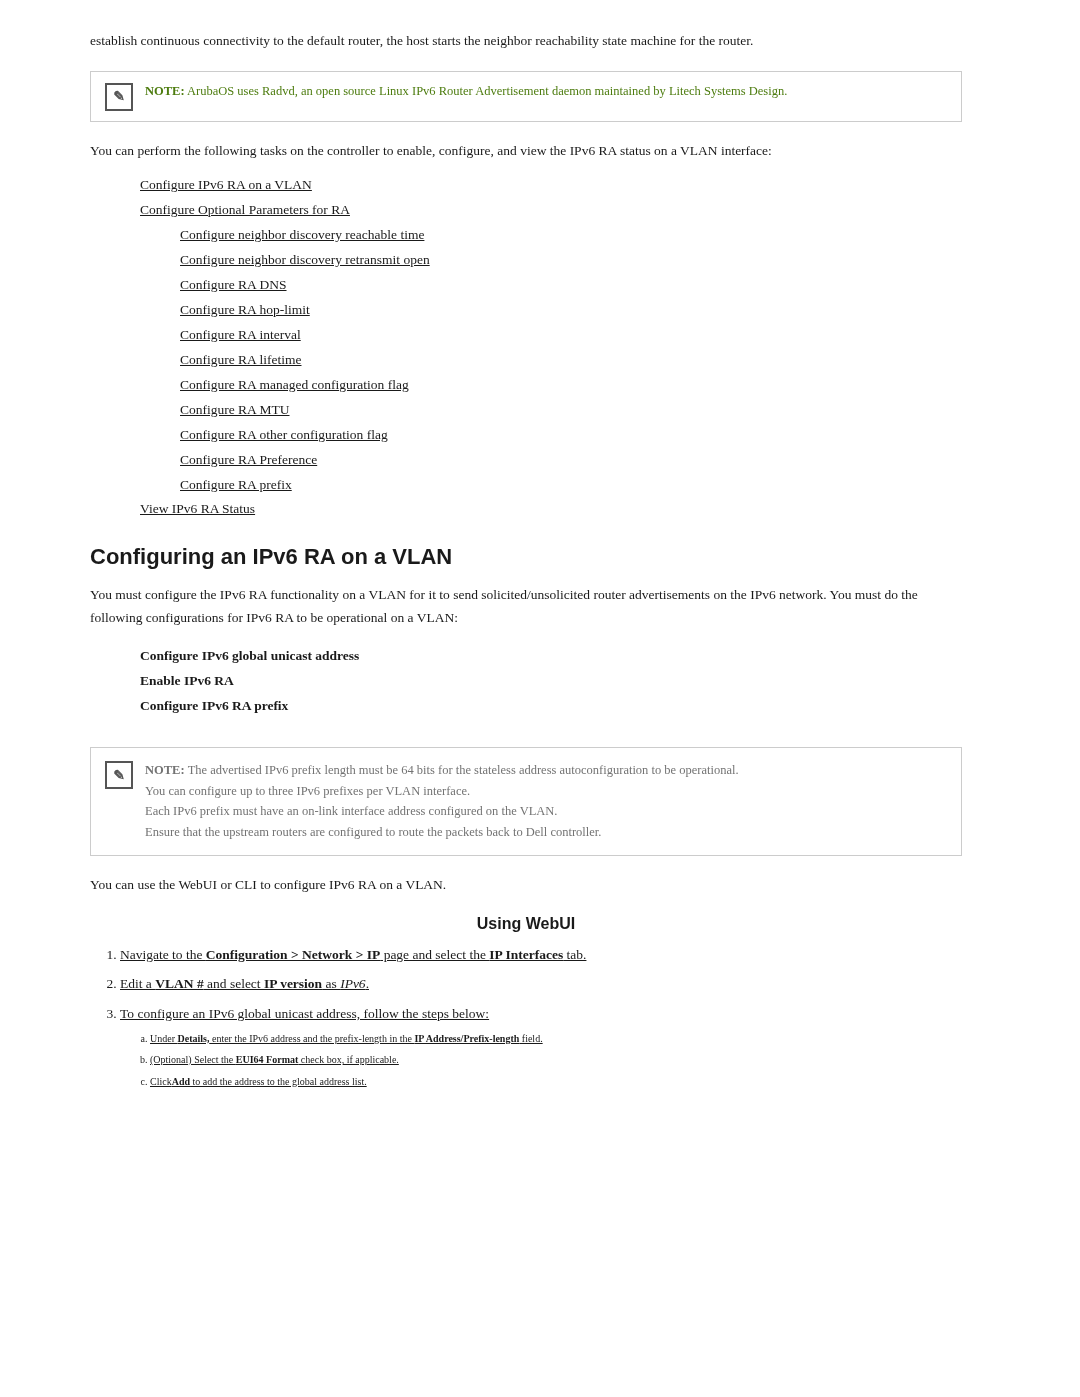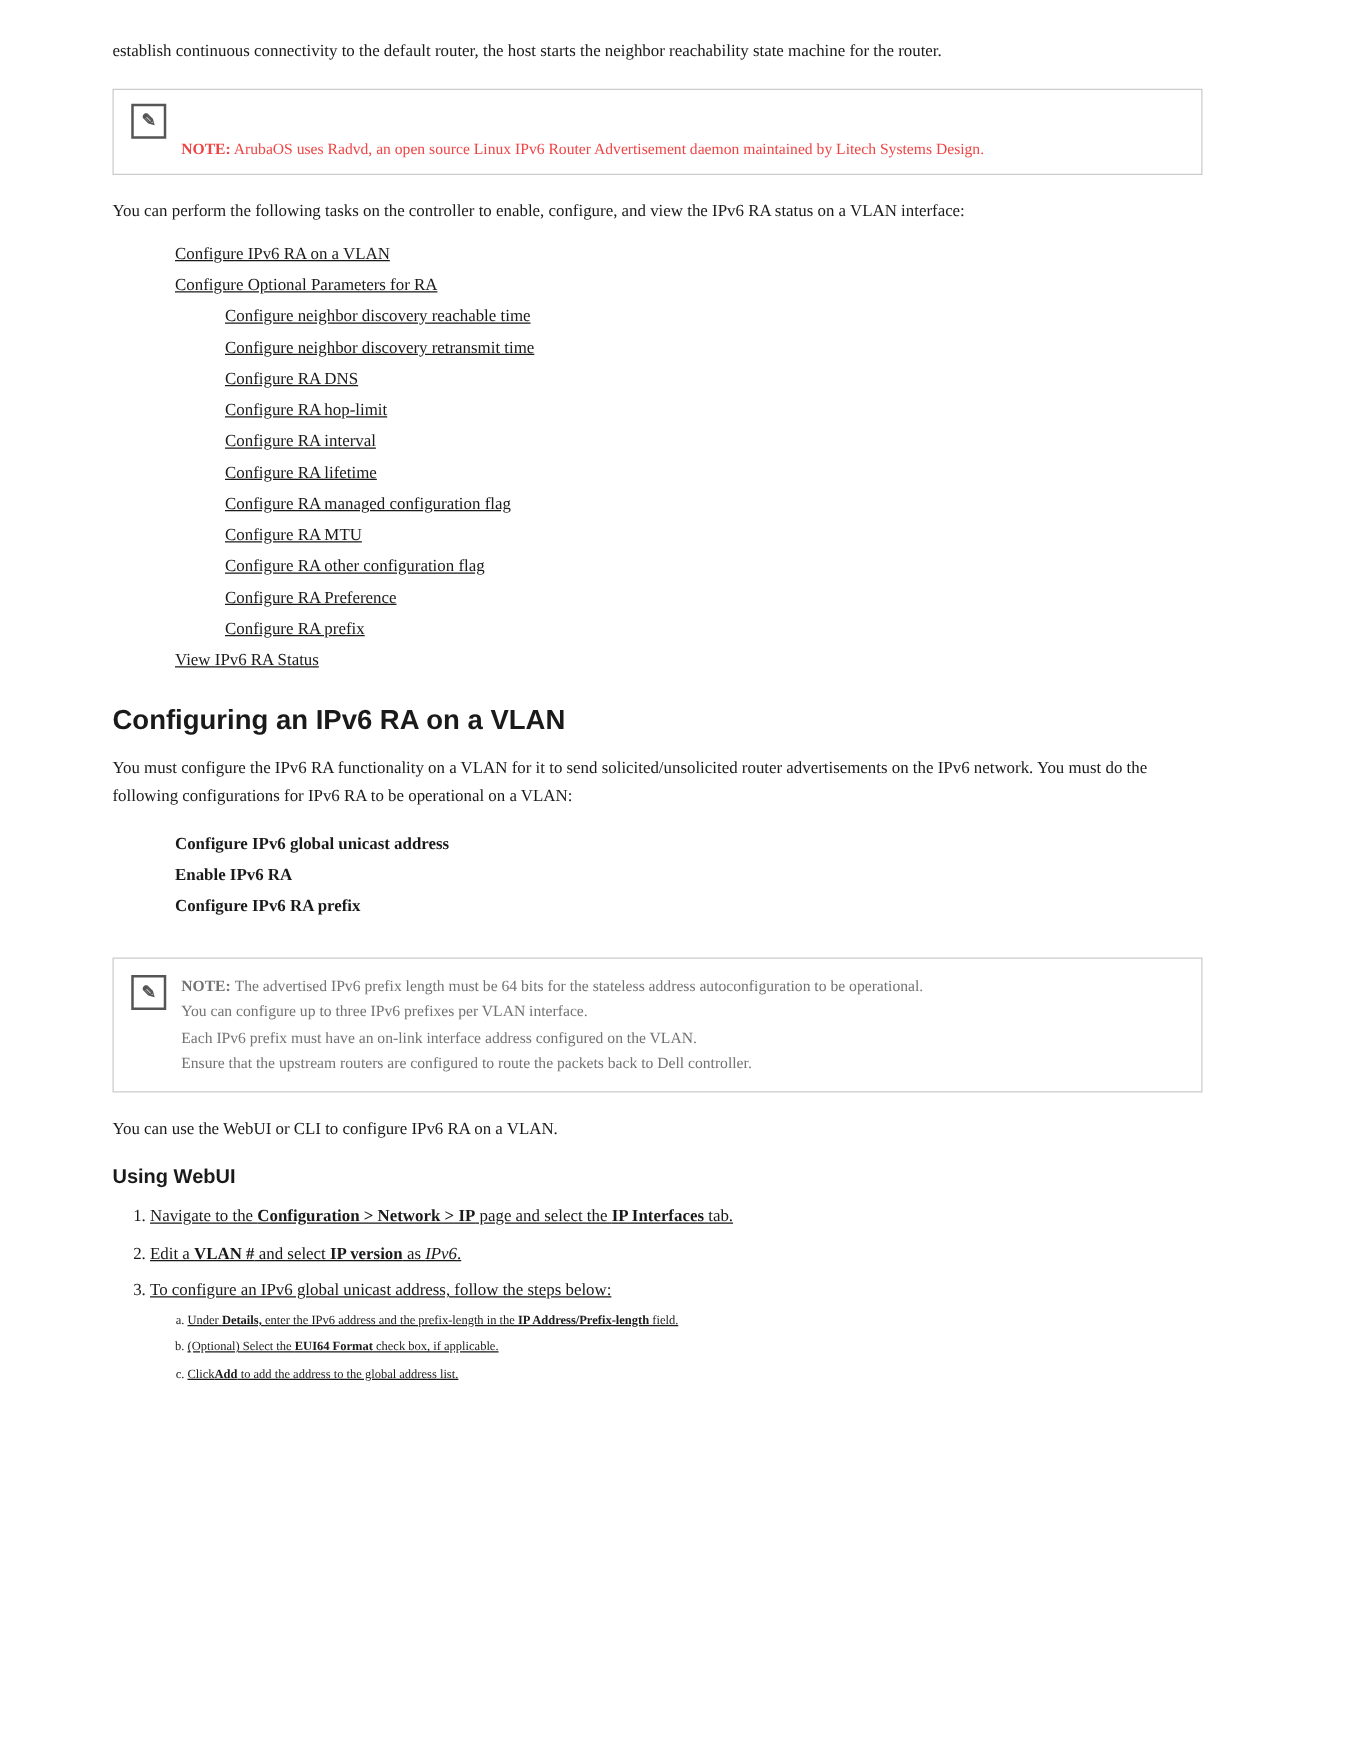--- a/index.html
+++ b/index.html
@@ -63,22 +63,21 @@
     }
 
     .note-icon-pencil {
       font-style: normal;
       font-size: 14px;
     }
 
     .note-text {
       font-size: 12.5px;
       line-height: 1.55;
-      color: #ef4444;
-      margin-top: 28px;
+      color: #4d7c0f;
     }
 
     .note-label {
       font-weight: bold;
       font-size: 12.5px;
     }
 
     .task-intro {
       font-size: 13.5px;
       line-height: 1.7;
@@ -121,20 +120,21 @@
       line-height: 1.7;
       margin-bottom: 14px;
     }
 
     .sub-section-heading {
       font-size: 16px;
       font-weight: bold;
       font-family: Arial, sans-serif;
       color: #1a1a1a;
       margin: 18px 0 10px 0;
+      text-align: center;
     }
 
     .vlan-task-list {
       margin-left: 50px;
       margin-bottom: 28px;
       font-weight: bold;
     }
 
     .vlan-task-item {
       font-size: 13.5px;
@@ -241,21 +241,21 @@
     </div>
 
     <p class="task-intro">You can perform the following tasks on the controller to enable, configure, and view the IPv6 RA status on a VLAN interface:</p>
 
     <div class="task-list">
       <div class="task-item">Configure IPv6 RA on a VLAN</div>
       <div class="task-item">Configure Optional Parameters for RA</div>
 
       <div class="sub-task-list">
         <div class="sub-task-item">Configure neighbor discovery reachable time</div>
-        <div class="sub-task-item">Configure neighbor discovery retransmit time</div>
+        <div class="sub-task-item">Configure neighbor discovery retransmit open</div>
         <div class="sub-task-item">Configure RA DNS</div>
         <div class="sub-task-item">Configure RA hop-limit</div>
         <div class="sub-task-item">Configure RA interval</div>
         <div class="sub-task-item">Configure RA lifetime</div>
         <div class="sub-task-item">Configure RA managed configuration flag</div>
         <div class="sub-task-item">Configure RA MTU</div>
         <div class="sub-task-item">Configure RA other configuration flag</div>
         <div class="sub-task-item">Configure RA Preference</div>
         <div class="sub-task-item">Configure RA prefix</div>
       </div>

